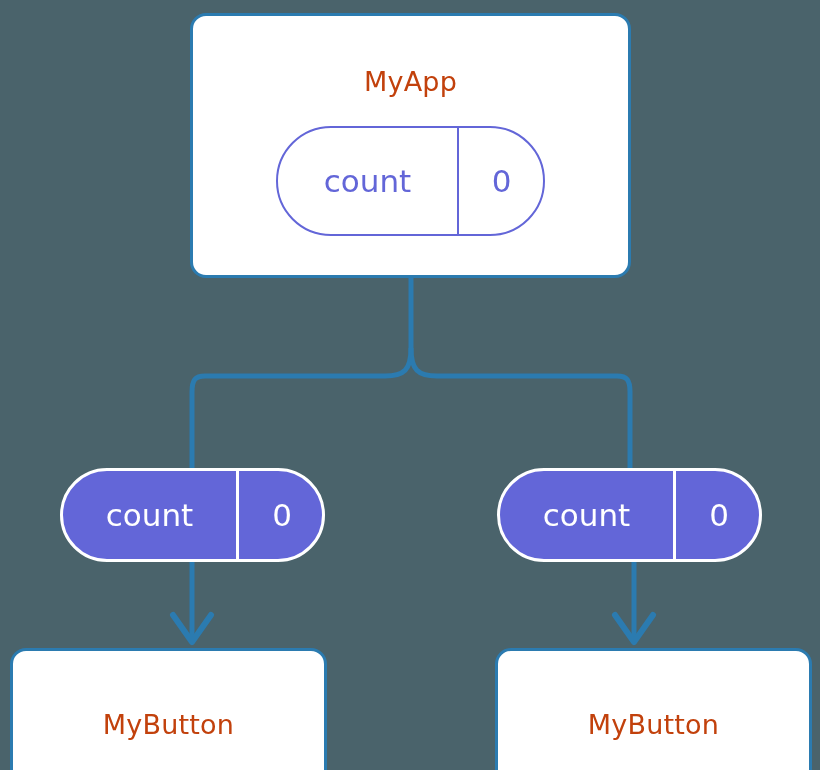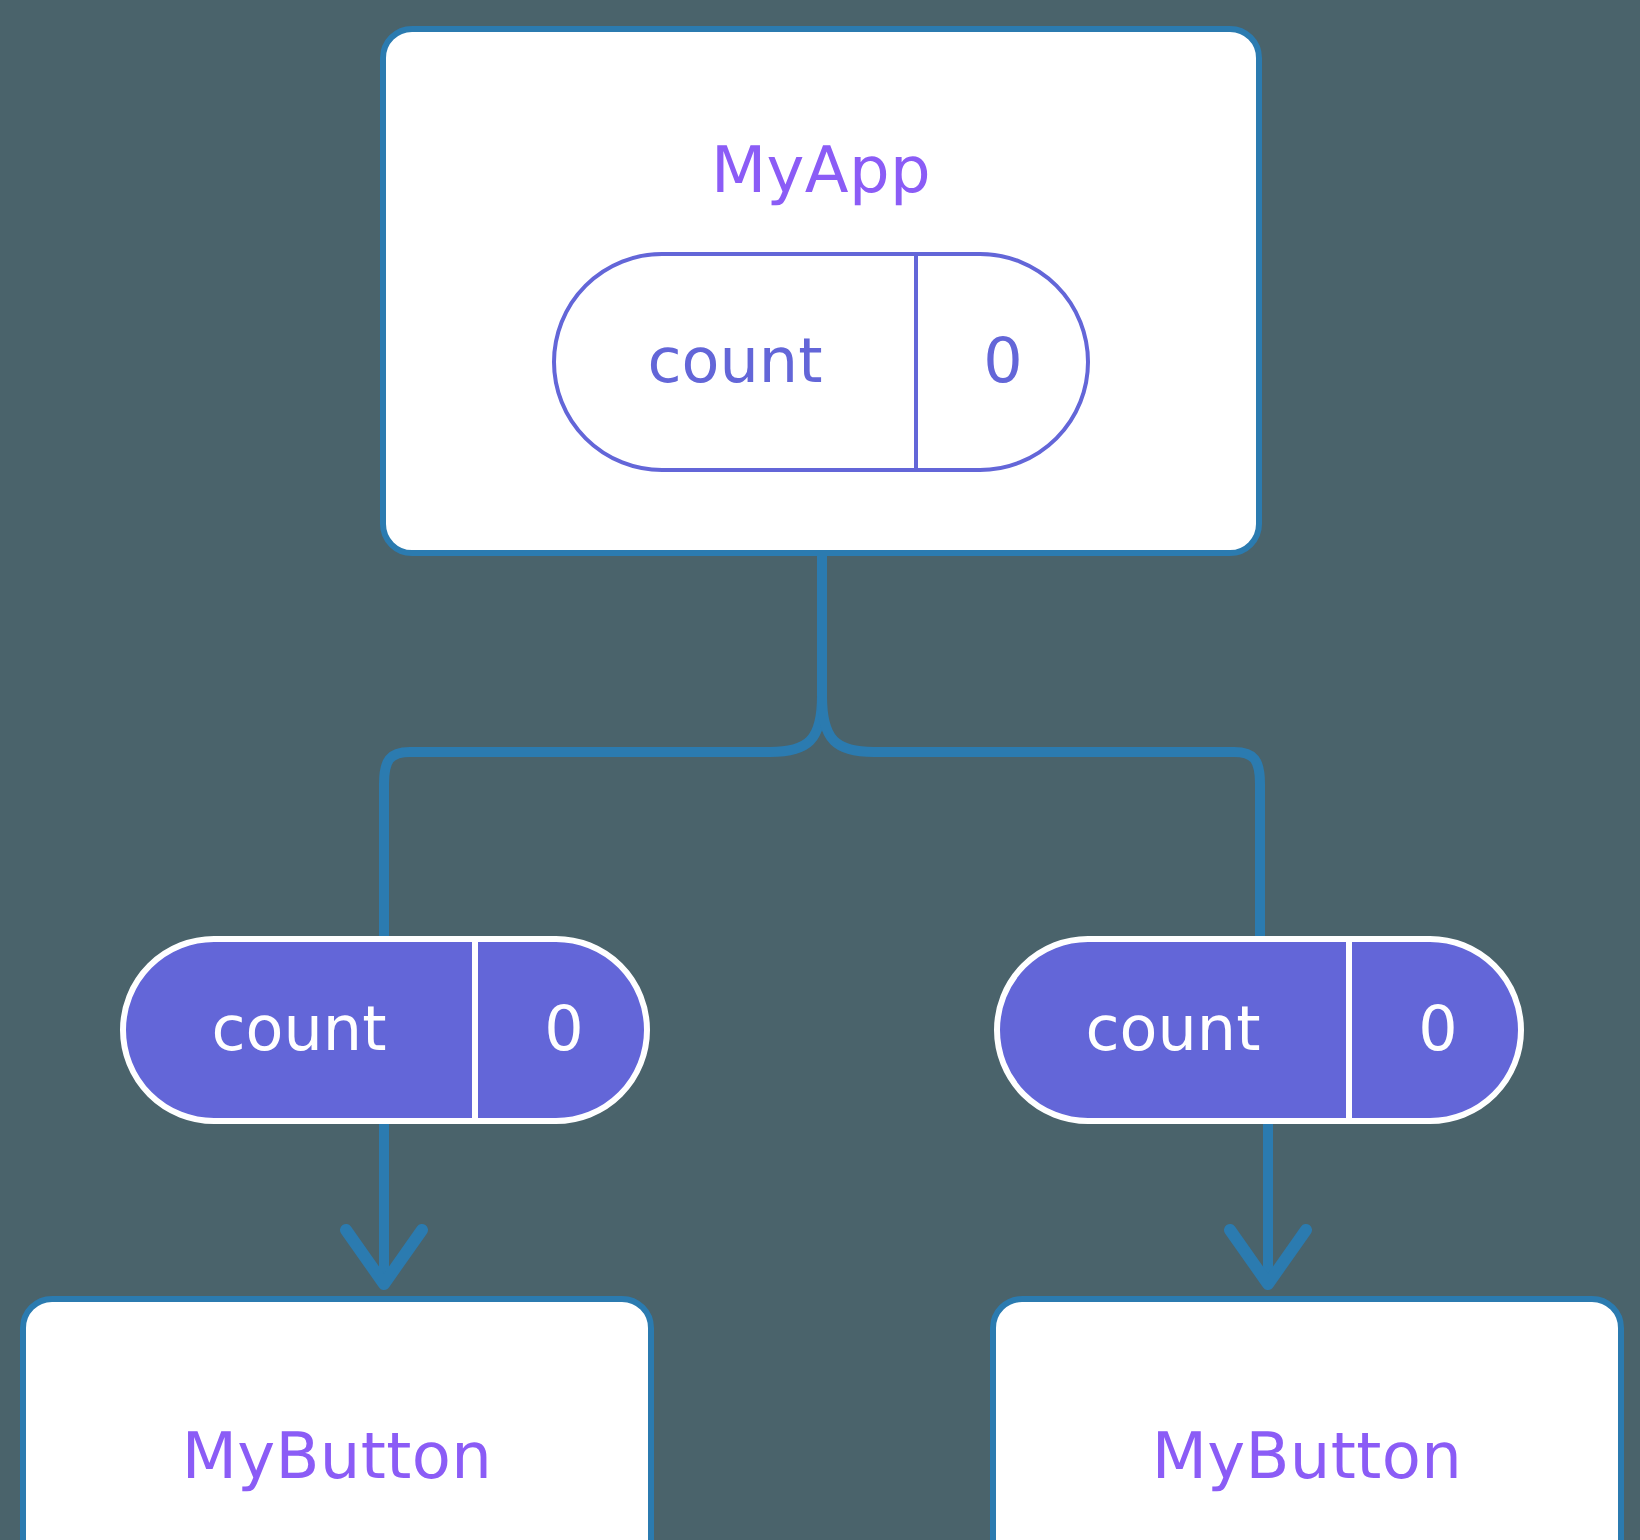--- a/index.html
+++ b/index.html
@@ -30,22 +30,22 @@
     position: absolute;
     box-sizing: border-box;
     background: #ffffff;
     border: 3px solid #2b7bb0;
     border-radius: 16px;
     display: flex;
     flex-direction: column;
     align-items: center;
   }
   .node-title {
-    color: #8b5cf6;
-    font-size: 32px;
+    color: #c2410c;
+    font-size: 27px;
     font-weight: 400;
     letter-spacing: 0.2px;
     white-space: nowrap;
   }
 
   #app-box {
     left: 190px;
     top: 13px;
     width: 441px;
     height: 265px;

